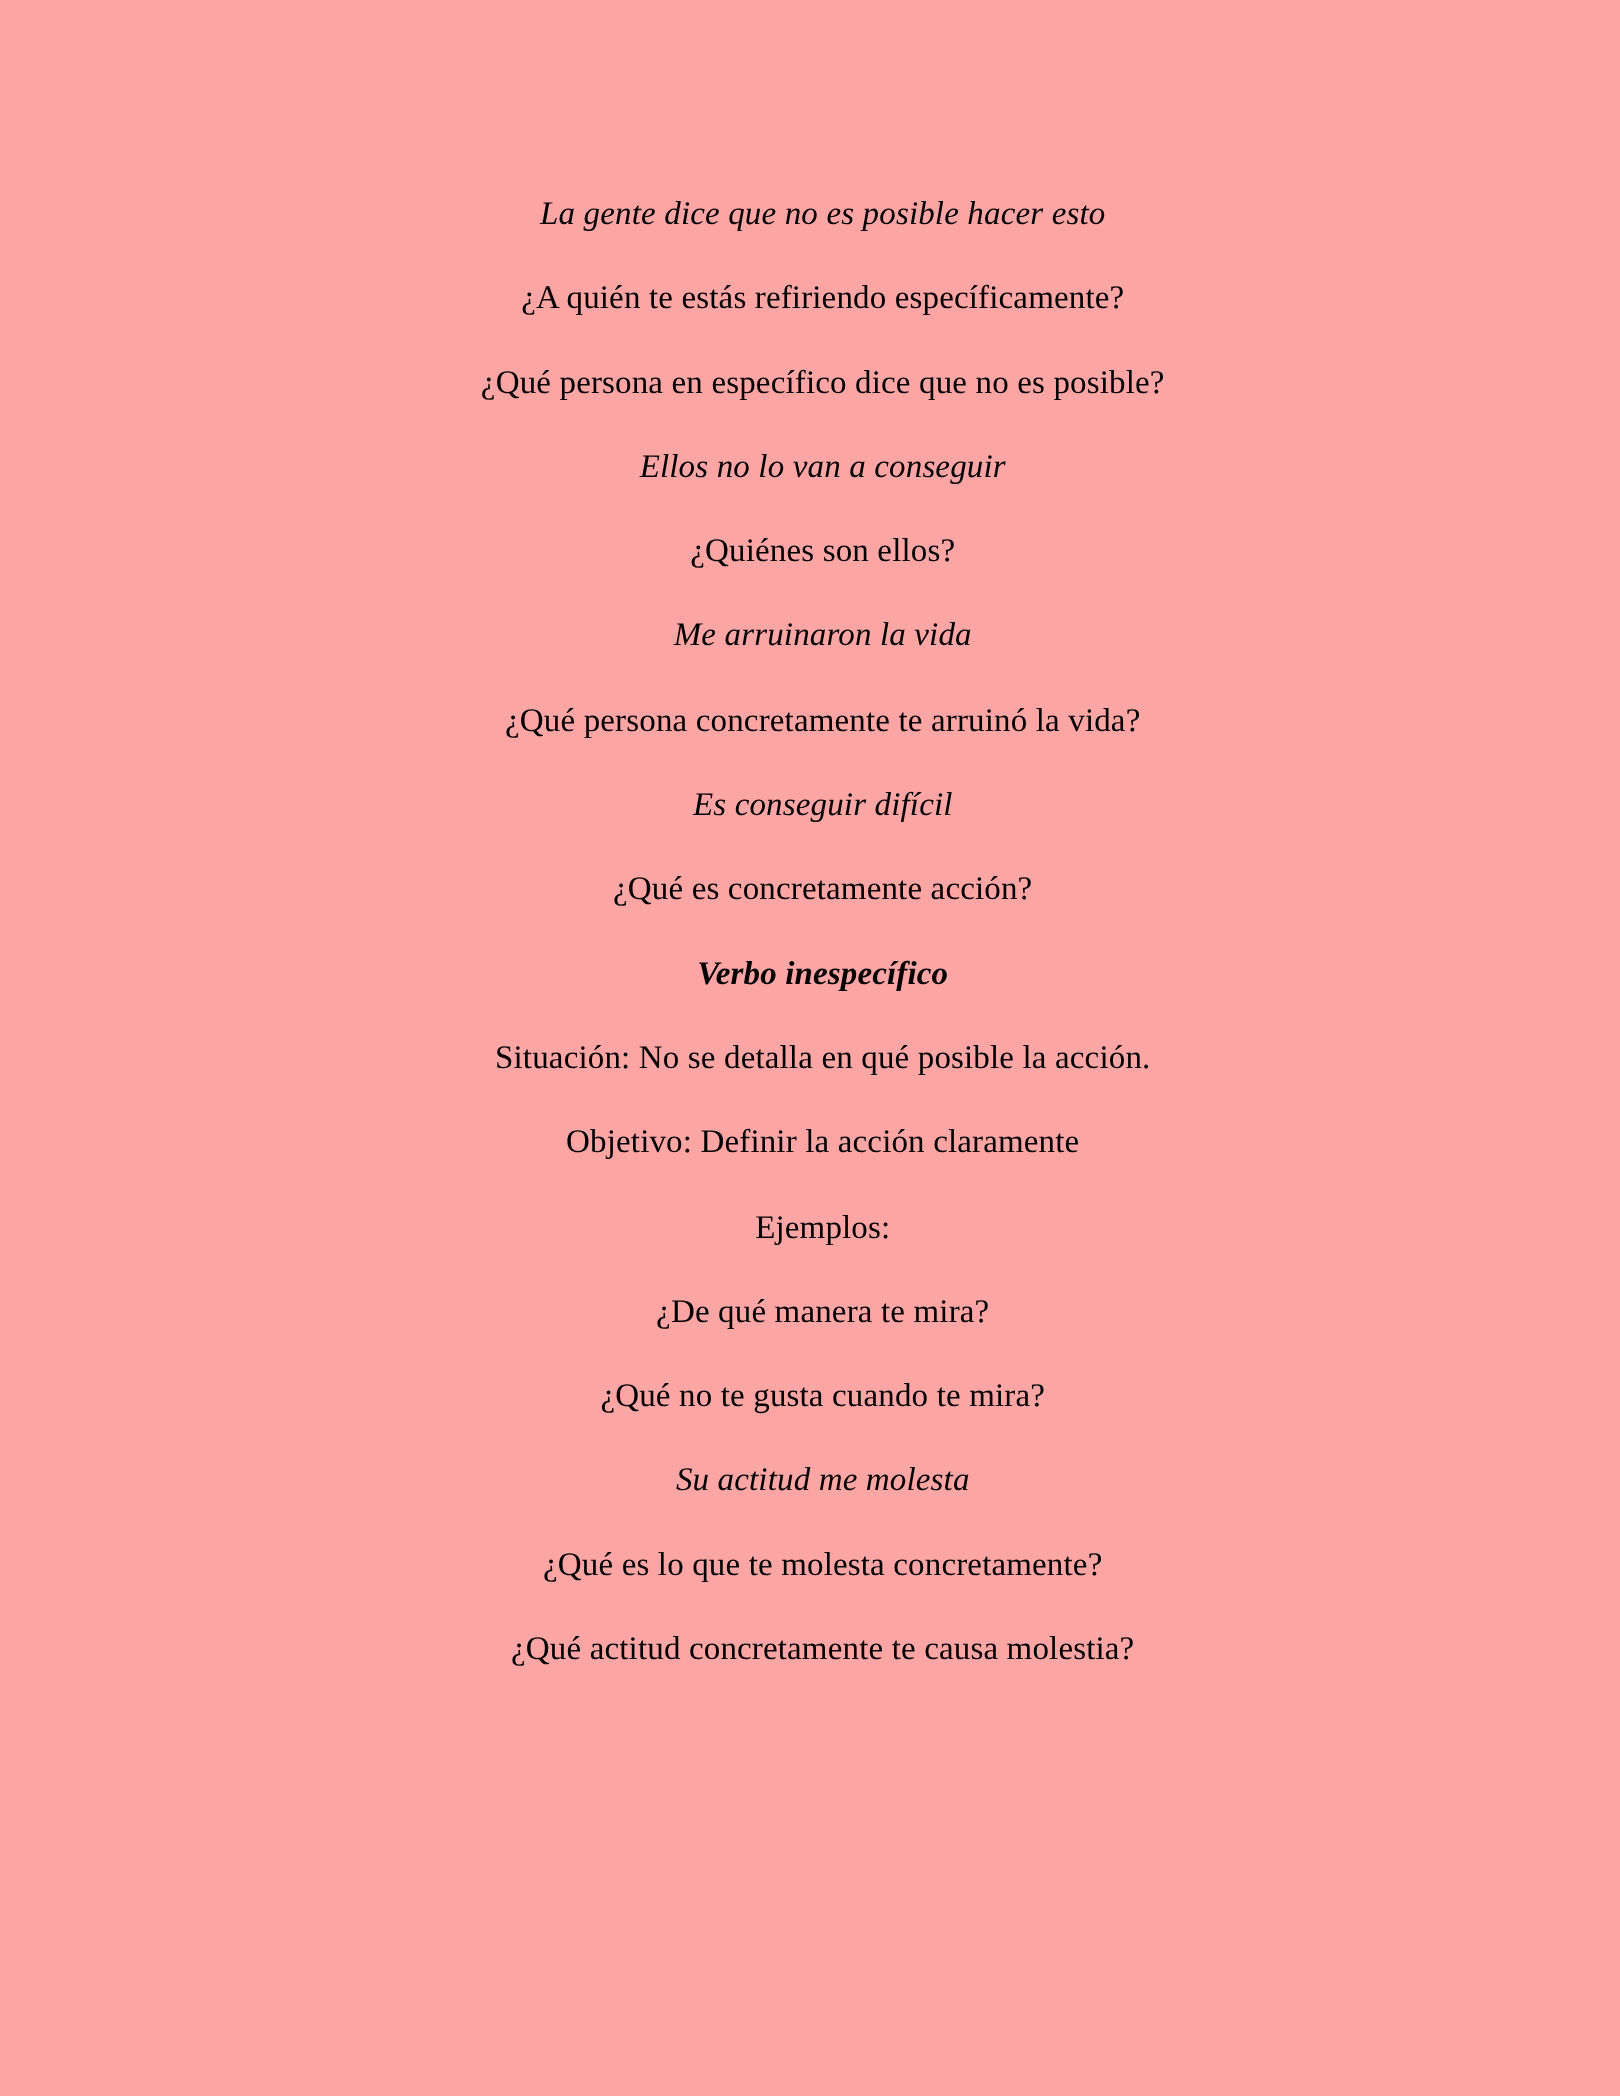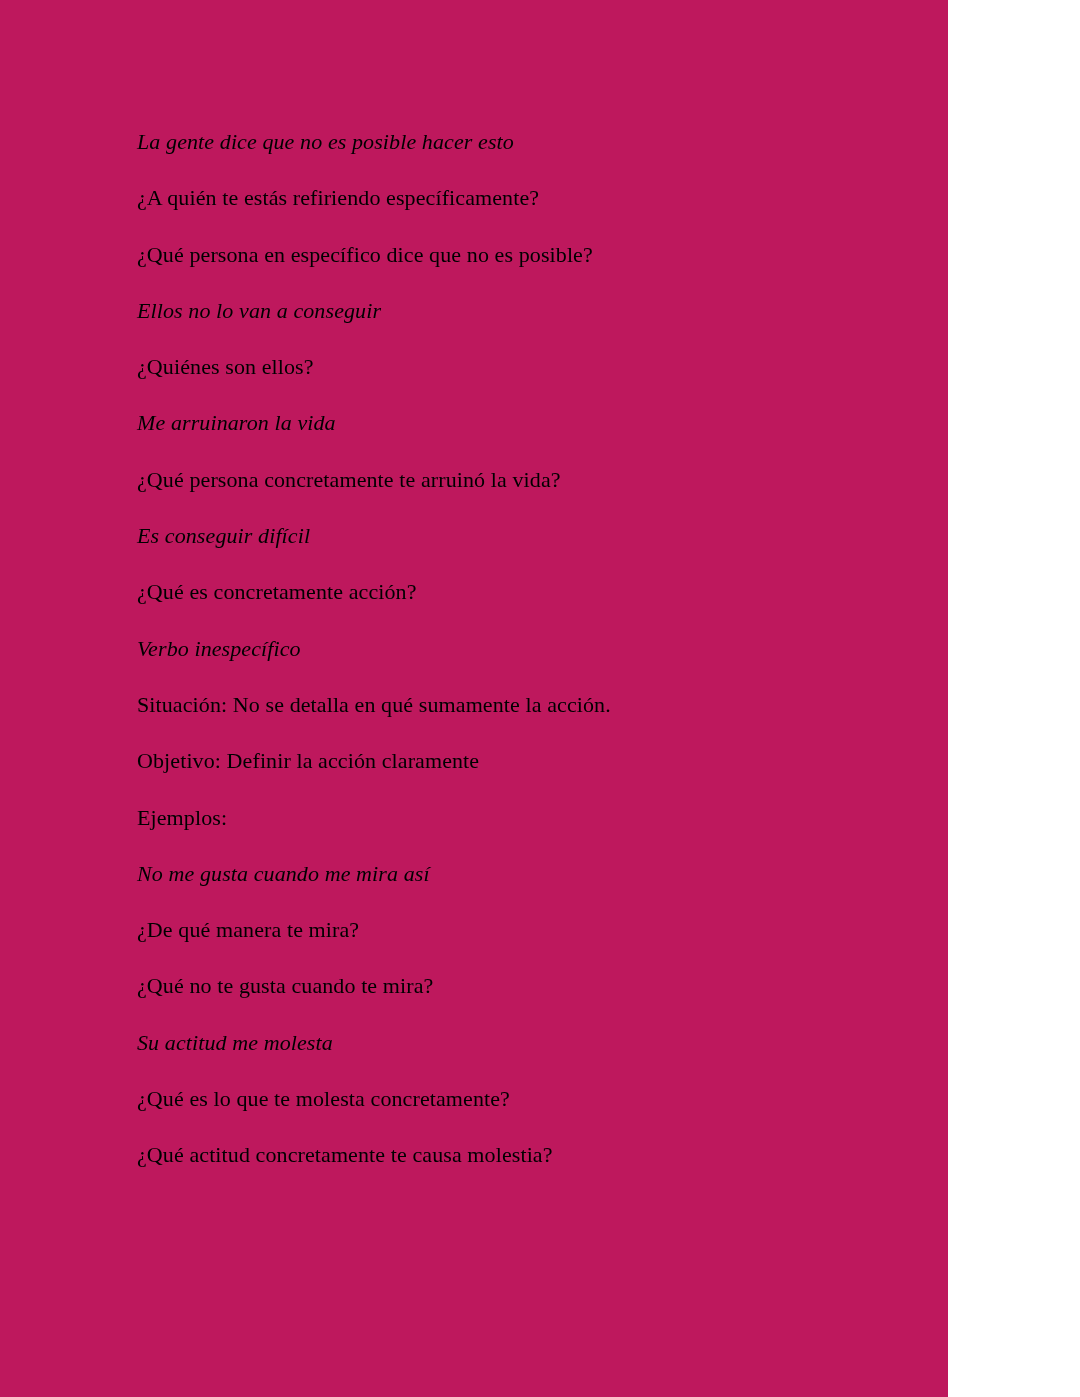--- a/index.html
+++ b/index.html
@@ -12,39 +12,40 @@
     height: 1397px;
     position: relative;
     overflow: hidden;
     font-family: "Liberation Serif", "DejaVu Serif", serif;
     color: #000000;
   }
   .page {
     position: absolute;
     top: 0;
     left: 0;
-    width: 948px;
+    width: 1080px;
     height: 1397px;
-    background: #be185d;
+    background: #fca5a5;
     box-sizing: border-box;
     padding: 128px 120px 0 137px;
+    text-align: center;
   }
   .doc-line {
     font-size: 22px;
     line-height: 28px;
     margin: 0 0 28.3px 0;
     letter-spacing: 0.1px;
     white-space: nowrap;
   }
   .doc-line.italic {
     font-style: italic;
   }
   .doc-line.bold-italic {
     font-style: italic;
-    font-weight: normal;
+    font-weight: bold;
     margin-top: 24px;
   }
   .doc-line.normal {
     font-style: normal;
     font-weight: normal;
   }
 </style>
 </head>
 <body>
 
@@ -53,23 +54,22 @@
       <p class="doc-line italic">La gente dice que no es posible hacer esto</p>
       <p class="doc-line normal">¿A quién te estás refiriendo específicamente?</p>
       <p class="doc-line normal">¿Qué persona en específico dice que no es posible?</p>
       <p class="doc-line italic">Ellos no lo van a conseguir</p>
       <p class="doc-line normal">¿Quiénes son ellos?</p>
       <p class="doc-line italic">Me arruinaron la vida</p>
       <p class="doc-line normal">¿Qué persona concretamente te arruinó la vida?</p>
       <p class="doc-line italic">Es conseguir difícil</p>
       <p class="doc-line normal">¿Qué es concretamente acción?</p>
       <p class="doc-line bold-italic">Verbo inespecífico</p>
-      <p class="doc-line normal">Situación: No se detalla en qué sumamente la acción.</p>
+      <p class="doc-line normal">Situación: No se detalla en qué posible la acción.</p>
       <p class="doc-line normal">Objetivo: Definir la acción claramente</p>
       <p class="doc-line normal">Ejemplos:</p>
-      <p class="doc-line italic">No me gusta cuando me mira así</p>
       <p class="doc-line normal">¿De qué manera te mira?</p>
       <p class="doc-line normal">¿Qué no te gusta cuando te mira?</p>
       <p class="doc-line italic">Su actitud me molesta</p>
       <p class="doc-line normal">¿Qué es lo que te molesta concretamente?</p>
       <p class="doc-line normal">¿Qué actitud concretamente te causa molestia?</p>
     </div>
 </main>
 
 </body></html>

